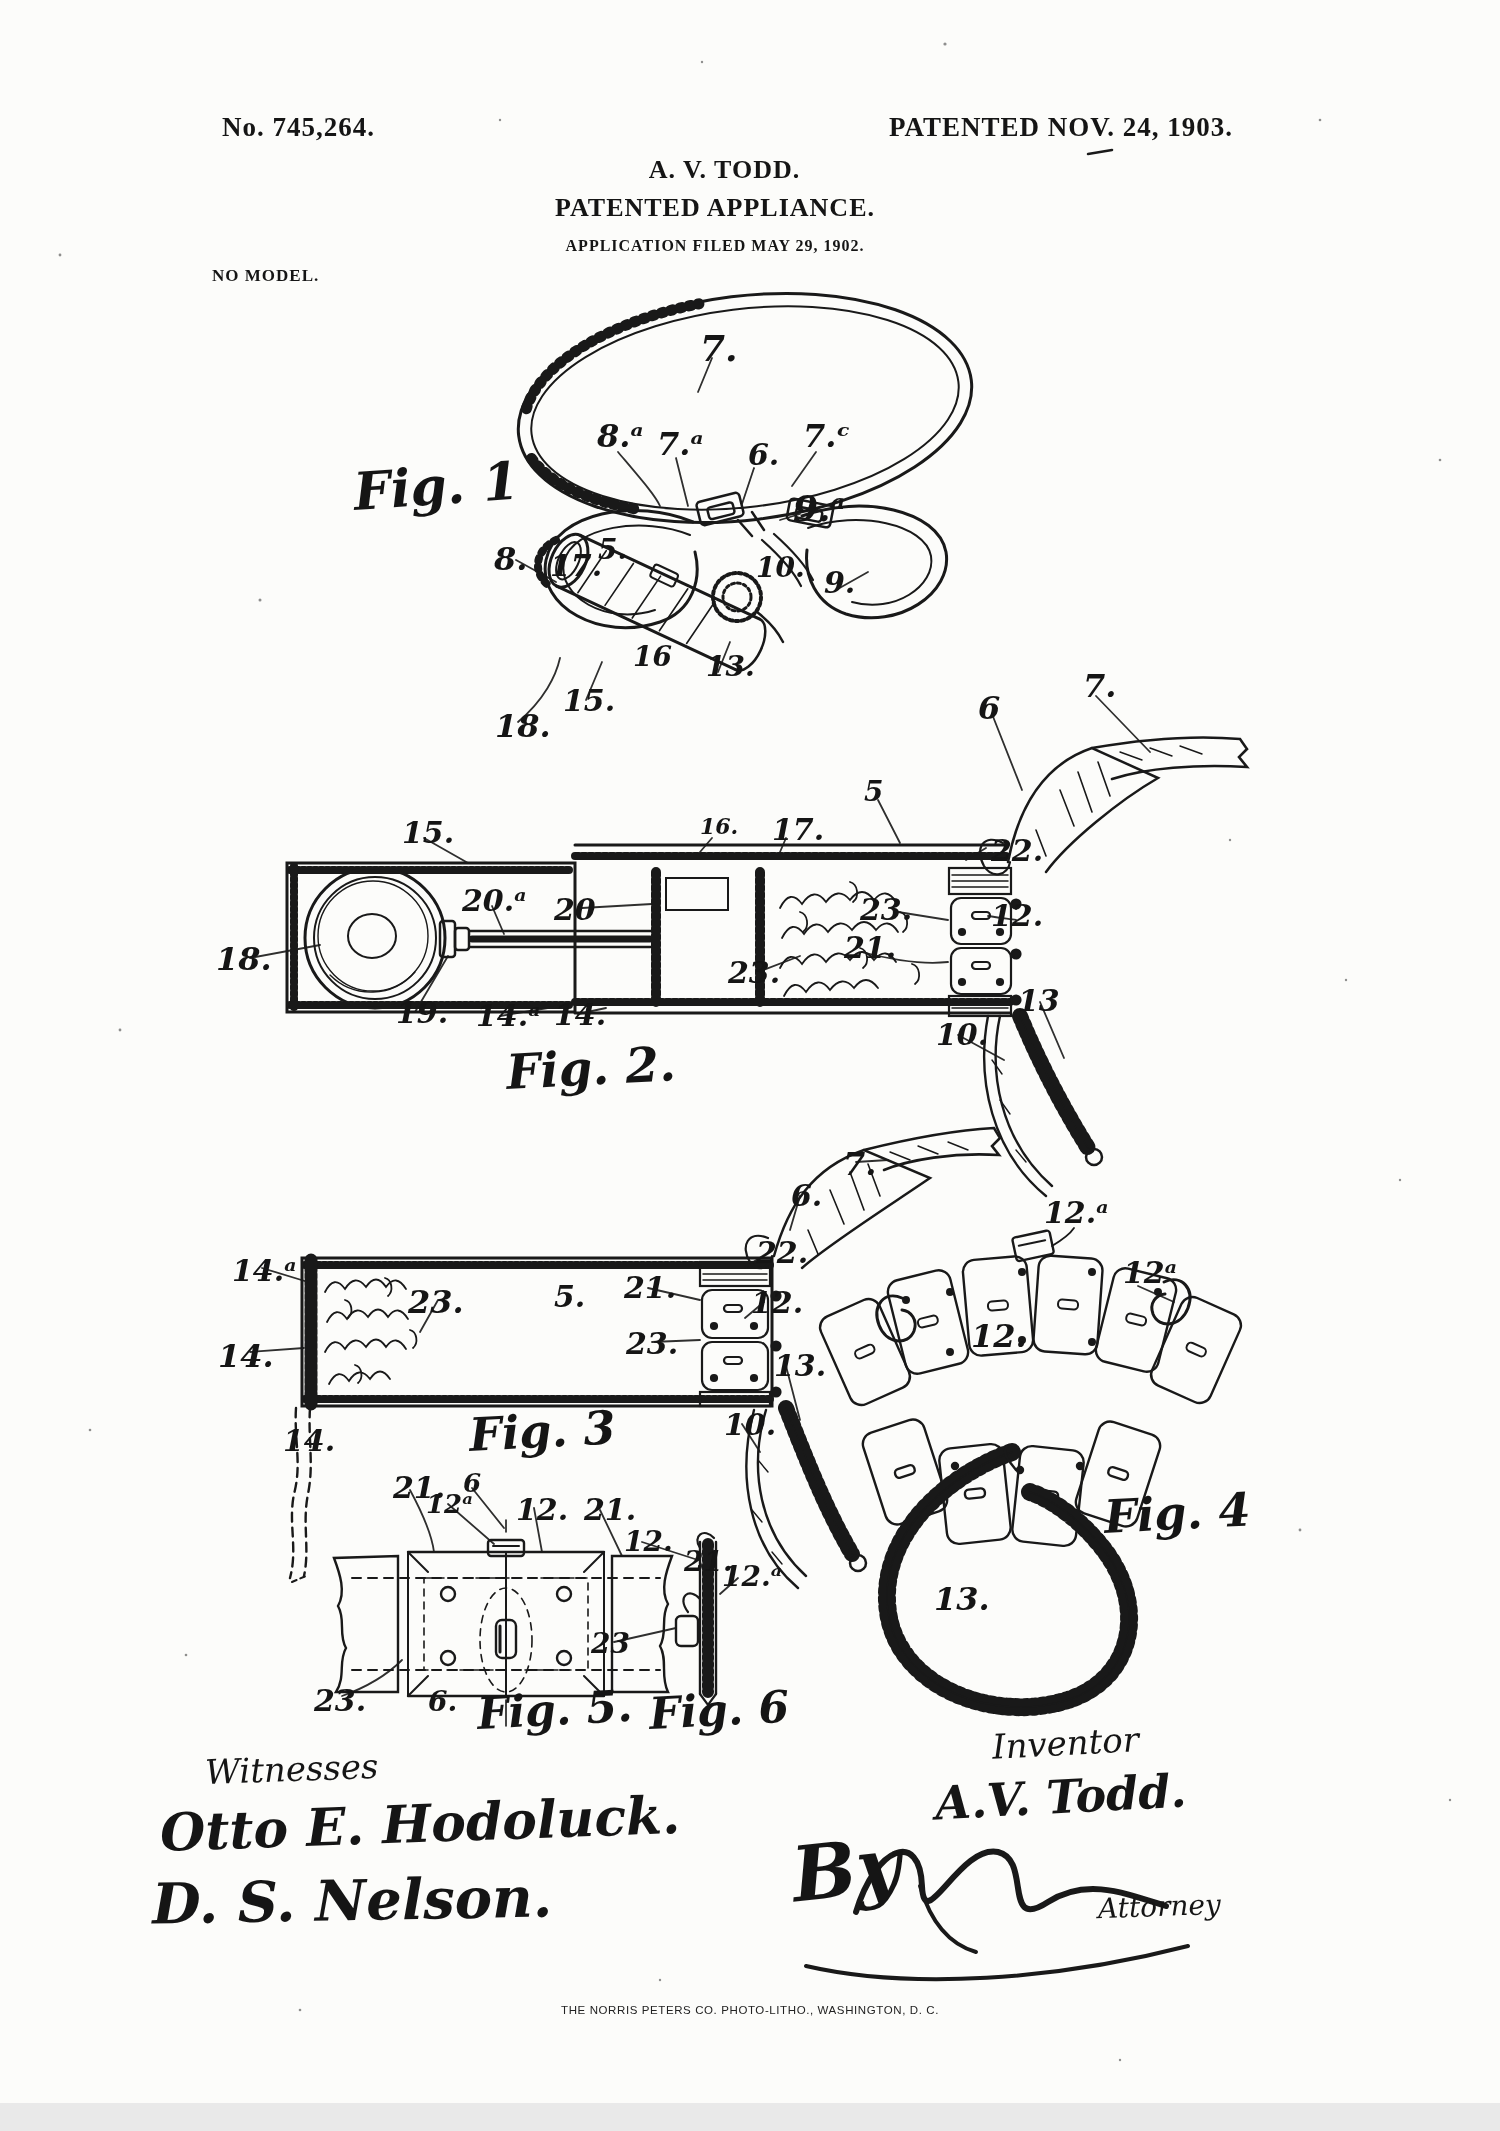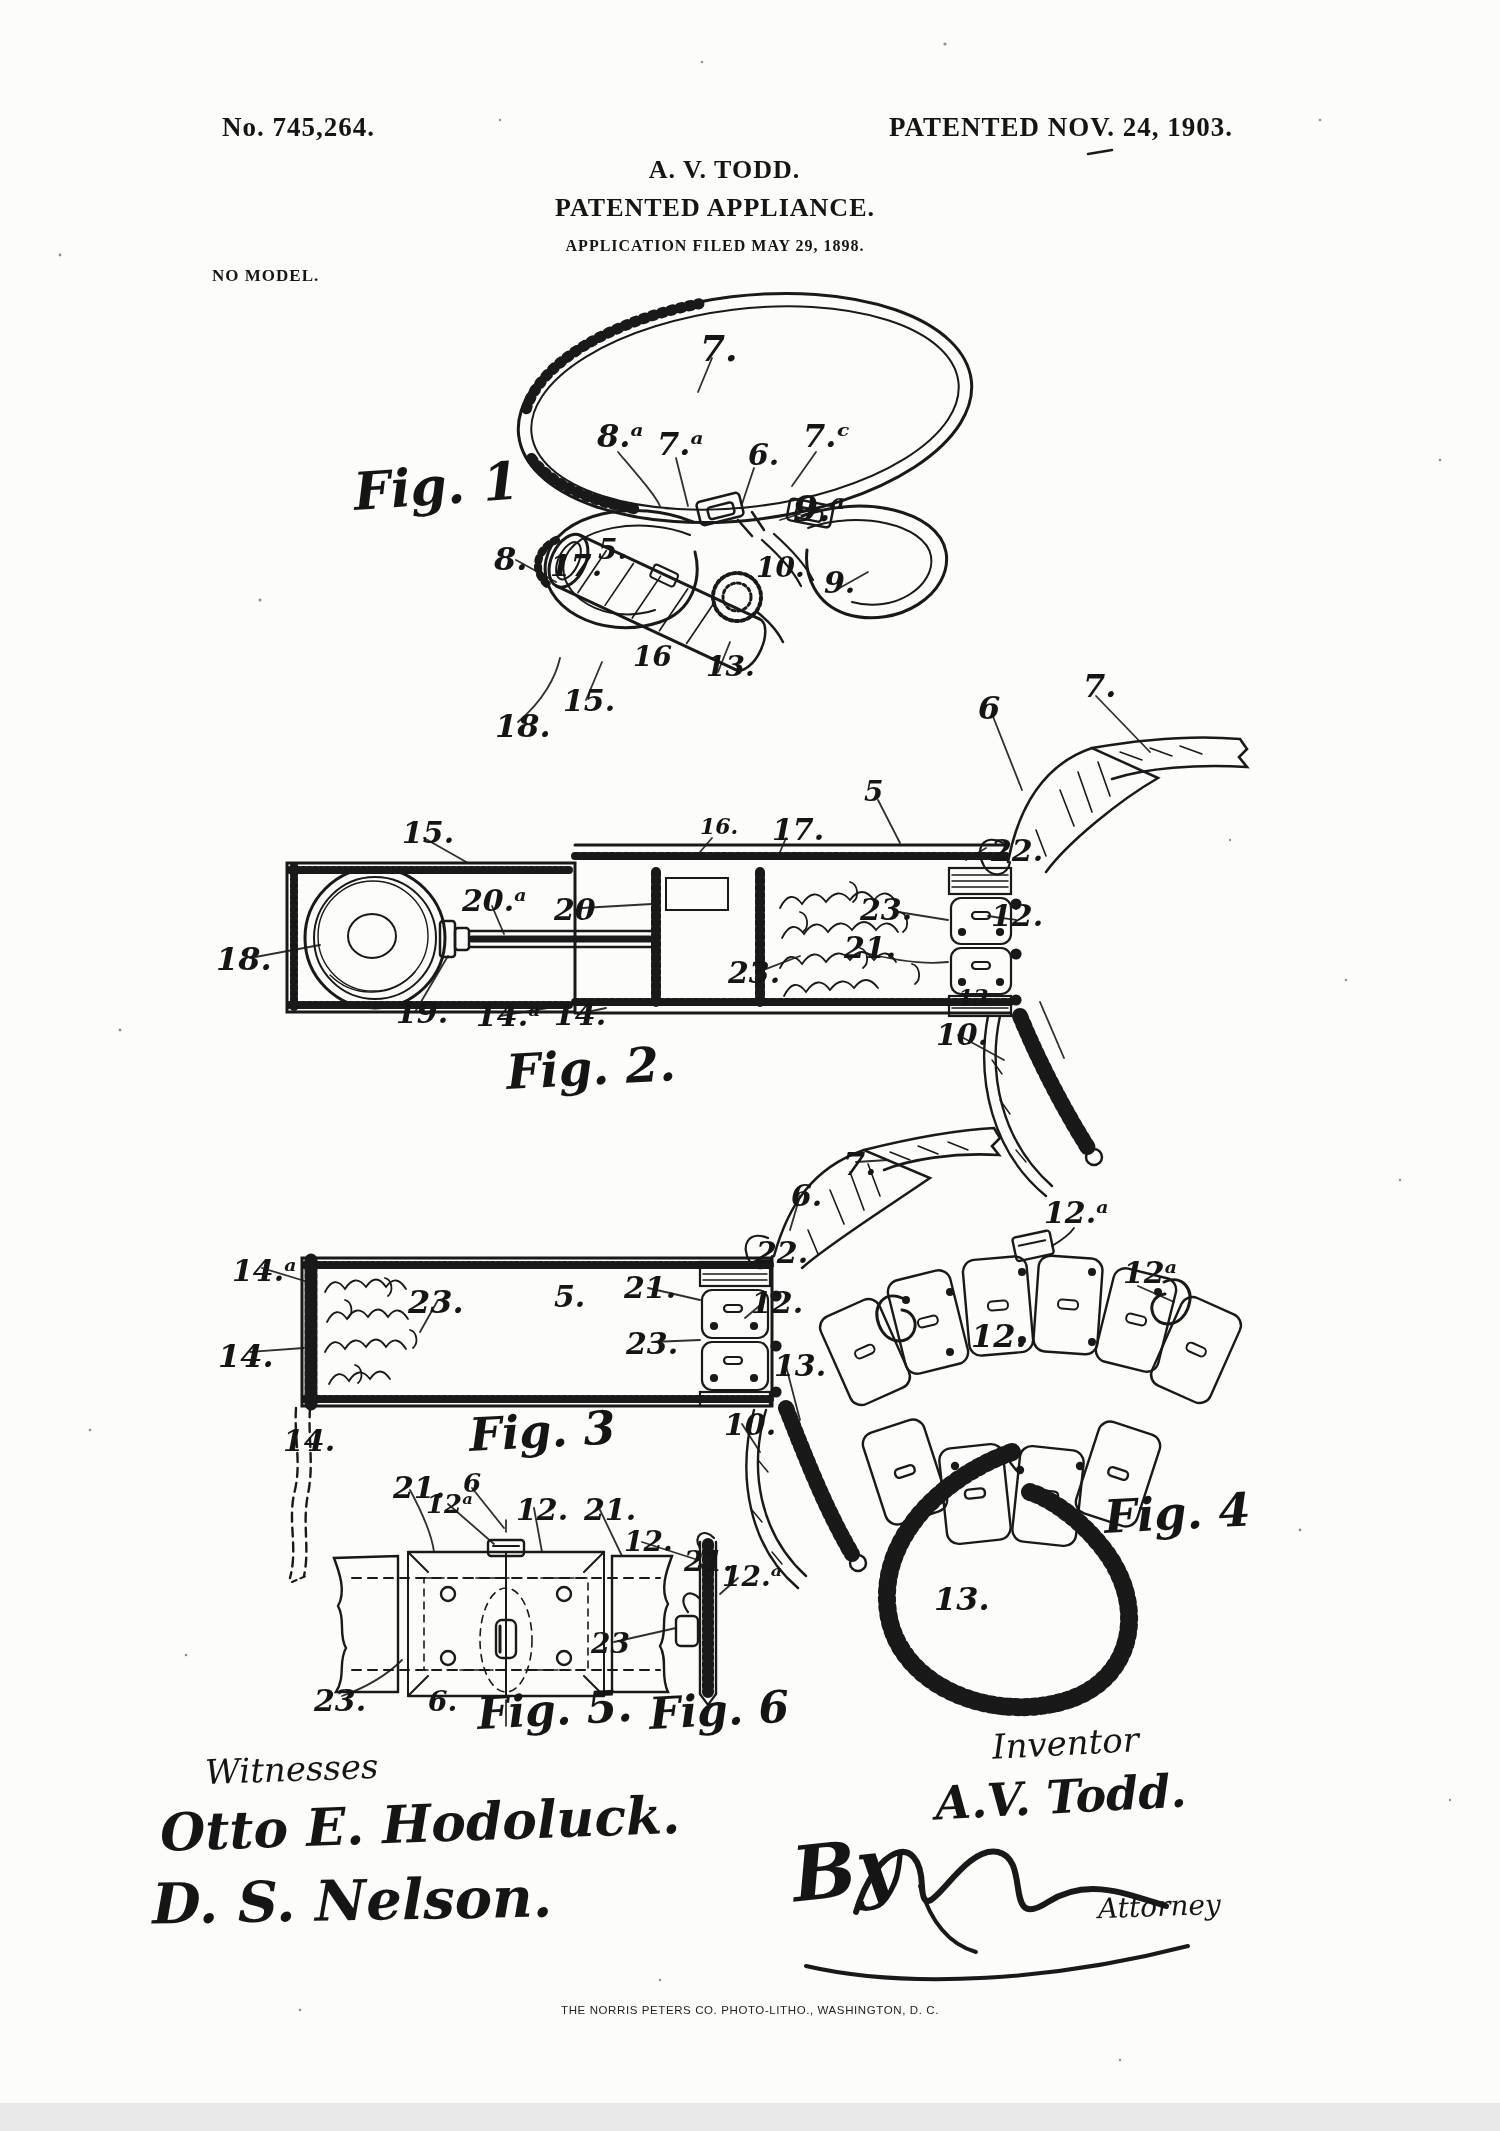--- a/index.html
+++ b/index.html
@@ -19,21 +19,21 @@
 </style>
 </head>
 <body>
 
 <div id="page">
 
   <div class="typeset" style="left:222px;top:112px;font-size:27px;">No. 745,264.</div>
   <div class="typeset" style="right:267px;top:112px;font-size:27px;">PATENTED NOV. 24, 1903.</div>
   <div class="typeset center-line" style="top:155px;font-size:26px;padding-left:19px;">A. V. TODD.</div>
   <div class="typeset center-line" style="top:193px;font-size:26px;">PATENTED APPLIANCE.</div>
-  <div class="typeset center-line" style="top:237px;font-size:16px;">APPLICATION FILED MAY 29, 1898.</div>
+  <div class="typeset center-line" style="top:237px;font-size:16px;">APPLICATION FILED MAY 29, 1902.</div>
   <div class="typeset" style="left:212px;top:266px;font-size:17px;">NO MODEL.</div>
 
   <svg class="draw" width="1500" height="2131" viewBox="0 0 1500 2131">
     <g stroke="#191919" fill="none" stroke-linecap="round">
 
       <g fill="#333" stroke="none" opacity=".55">
         <circle cx="945" cy="44" r="1.6"></circle>
           <circle cx="702" cy="62" r="1.2"></circle>
           <circle cx="1320" cy="120" r="1.3"></circle>
         <circle cx="60" cy="255" r="1.4"></circle>
@@ -380,21 +380,21 @@
       <span class="ref" style="left: 402px; top: 818px; font-size: 30px;">15.</span>
       <span class="ref" style="left: 700px; top: 815px; font-size: 22px;">16.</span>
       <span class="ref" style="left: 772px; top: 815px; font-size: 30px;">17.</span>
       <span class="ref" style="left: 864px; top: 778px; font-size: 28px;">5</span>
       <span class="ref" style="left: 978px; top: 692px; font-size: 32px;">6</span>
       <span class="ref" style="left: 1083px; top: 670px; font-size: 32px;">7.</span>
       <span class="ref" style="left: 991px; top: 836px; font-size: 30px;">22.</span>
       <span class="ref" style="left: 860px; top: 895px; font-size: 30px;">23.</span>
       <span class="ref" style="left: 991px; top: 901px; font-size: 30px;">12.</span>
       <span class="ref" style="left: 844px; top: 933px; font-size: 30px;">21.</span>
-      <span class="ref" style="left: 958px; top: 986px; font-size: 22px;">13</span>
+      <span class="ref" style="left: 1018px; top: 986px; font-size: 30px;">13</span>
       <span class="ref" style="left: 936px; top: 1020px; font-size: 30px;">10.</span>
       <span class="ref" style="left: 216px; top: 943px; font-size: 32px;">18.</span>
       <span class="ref" style="left: 396px; top: 998px; font-size: 30px;">19.</span>
       <span class="ref" style="left: 462px; top: 886px; font-size: 30px;">20.ᵃ</span>
       <span class="ref" style="left: 554px; top: 895px; font-size: 30px;">20</span>
       <span class="ref" style="left: 476px; top: 1001px; font-size: 30px;">14.ᵃ</span>
       <span class="ref" style="left: 554px; top: 1000px; font-size: 30px;">14.</span>
       <span class="ref" style="left: 728px; top: 958px; font-size: 30px;">23.</span>
       <span class="ref" style="left: 232px; top: 1256px; font-size: 30px;">14.ᵃ</span>
       <span class="ref" style="left: 218px; top: 1340px; font-size: 32px;">14.</span>

